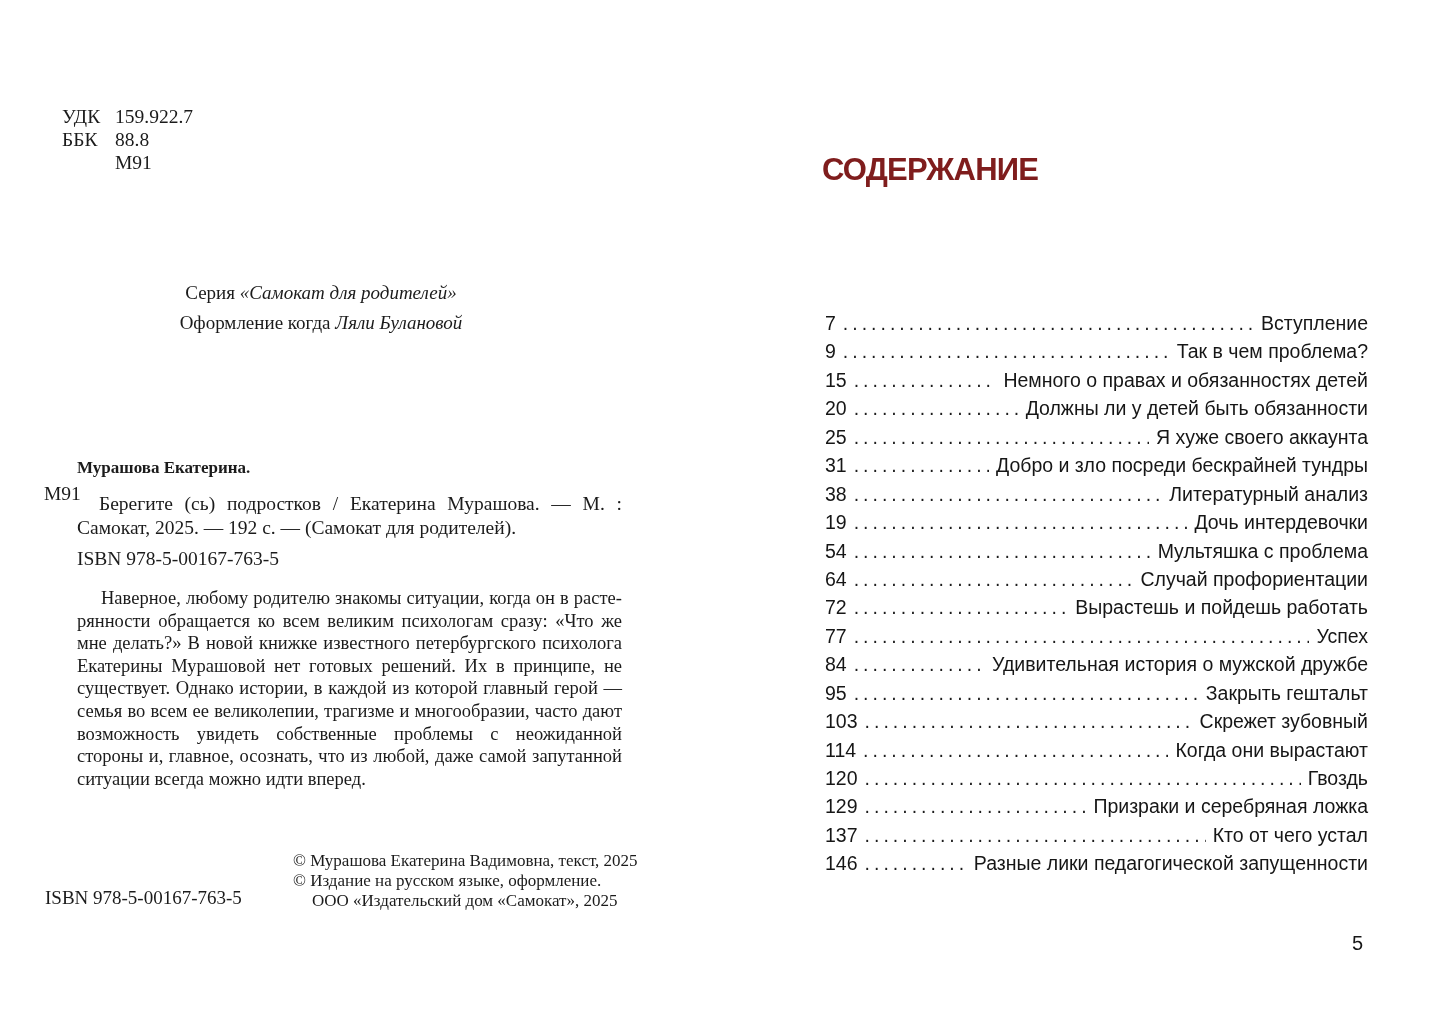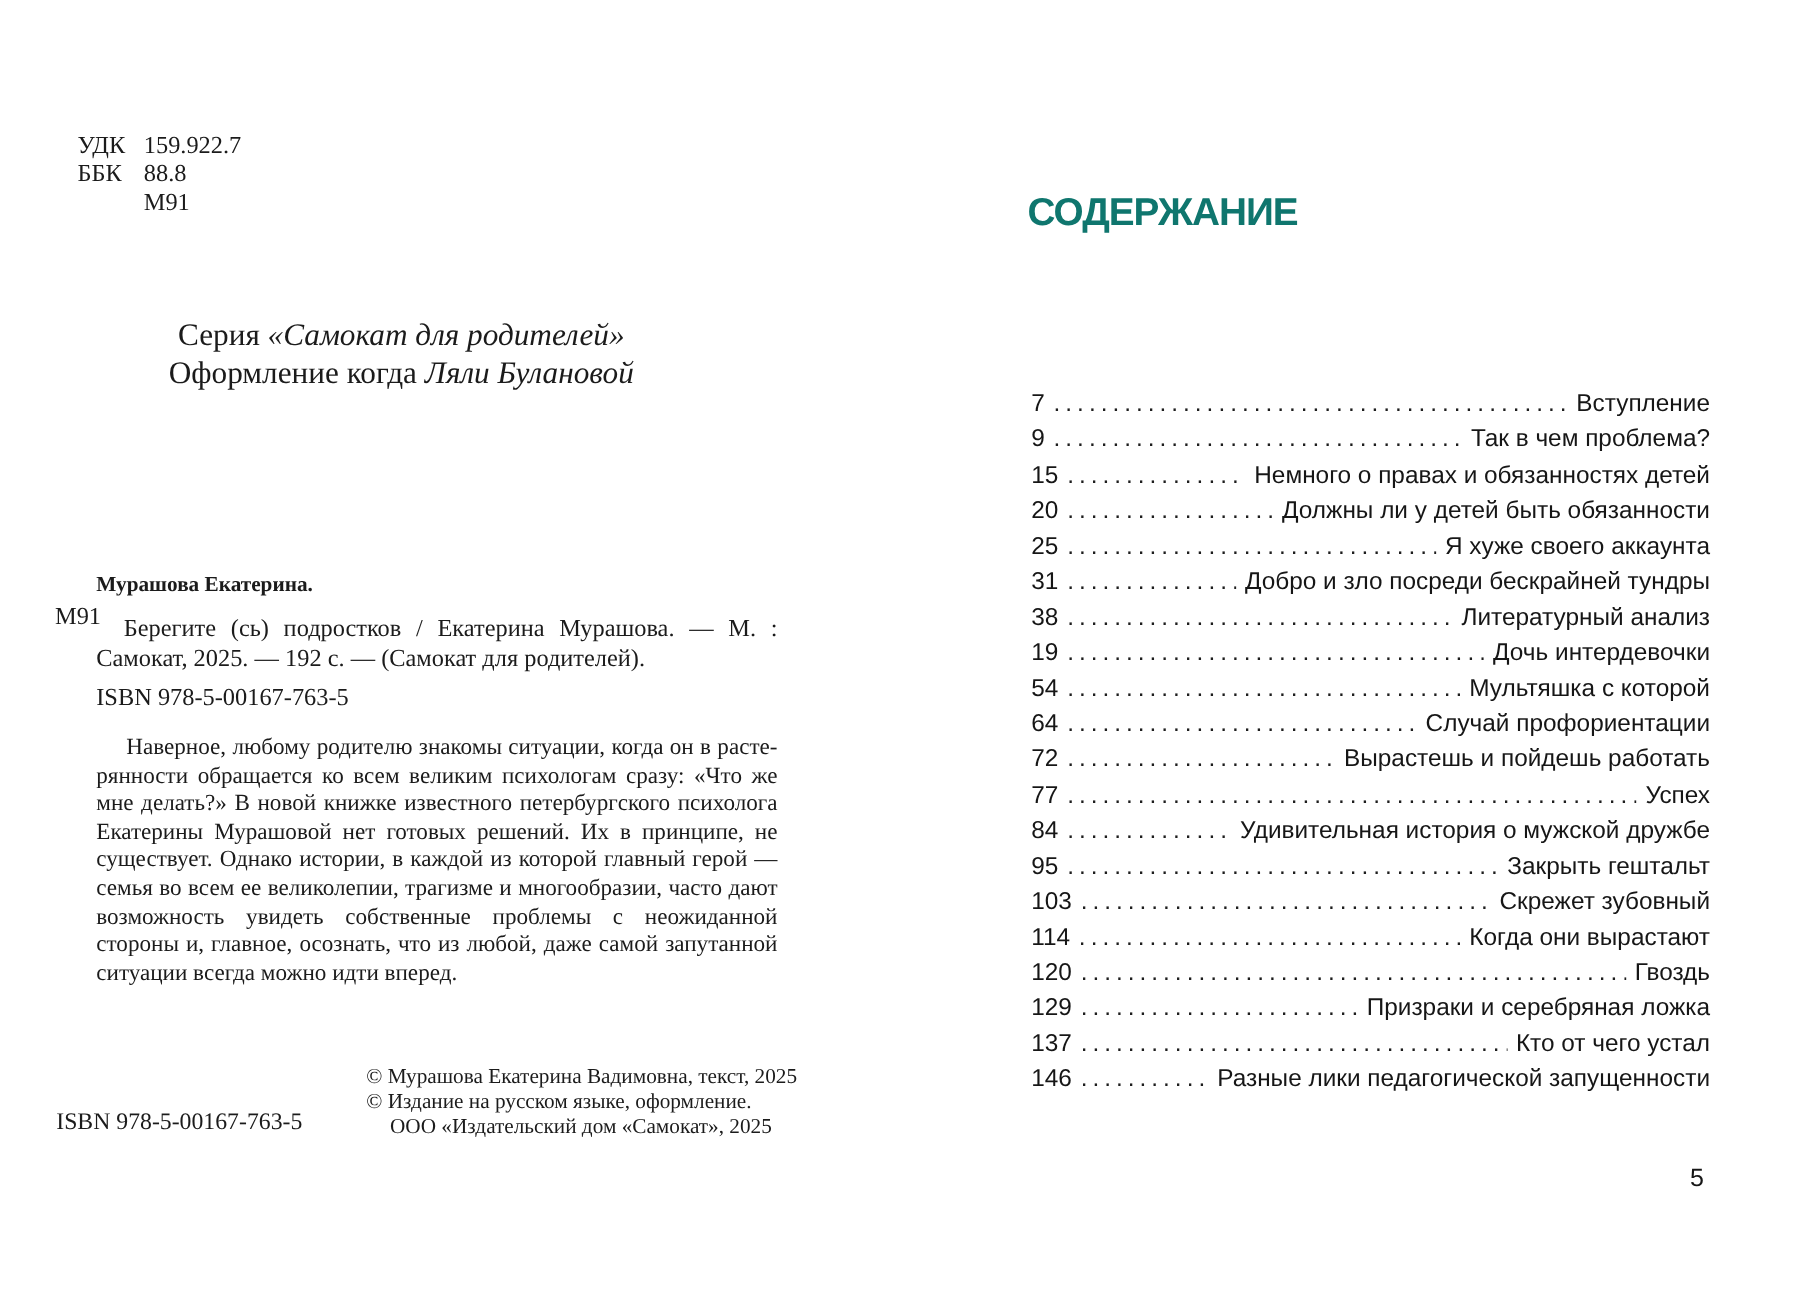--- a/index.html
+++ b/index.html
@@ -12,22 +12,22 @@
   }
   
   .serif { font-family:"Liberation Serif", serif; }
   .udk-block {
     position:absolute; left:62px; top:105px;
     font-size:19.5px; line-height:23px;
   }
   .udk-row { display:flex; }
   .udk-row .lbl { width:53px; }
   .series-block {
-    position:absolute; left:21px; top:257px; width:600px;
-    text-align:center; font-size:25px; line-height:23px;
+    position:absolute; left:21px; top:281px; width:600px;
+    text-align:center; font-size:19px; line-height:23px;
   }
   .series-block .line2 { margin-top:7px; }
   .author-heading {
     position:absolute; left:77px; top:458px;
     font-size:17px; font-weight:bold;
   }
   .catalog-code {
     position:absolute; left:44px; top:483px;
     font-size:19.5px;
   }
@@ -53,21 +53,21 @@
   .copyright-block .indent { padding-left:19px; }
   .isbn-bottom {
     position:absolute; left:45px; top:887px;
     font-size:19px;
   }
   
   .sans { font-family:"Liberation Sans", sans-serif; }
   .toc-title {
     position:absolute; left:822px; top:152px;
     font-size:31px; font-weight:bold; letter-spacing:-0.8px;
-    color:#0f766e;
+    color:#7f1d1d;
   }
   .toc-list {
     position:absolute; left:825px; top:312px; width:543px;
     color:#161616;
   }
   .toc-row {
     display:flex; align-items:baseline;
     height:28.45px; font-size:19.5px;
   }
   .toc-page { flex:none; margin-right:7px; }
@@ -179,21 +179,21 @@
 
       <div class="toc-row">
         <span class="toc-page">19</span>
         <span class="toc-dots"></span>
         <span class="toc-entry-title">Дочь интердевочки</span>
       </div>
 
       <div class="toc-row">
         <span class="toc-page">54</span>
         <span class="toc-dots"></span>
-        <span class="toc-entry-title">Мультяшка с которой</span>
+        <span class="toc-entry-title">Мультяшка с проблема</span>
       </div>
 
       <div class="toc-row">
         <span class="toc-page">64</span>
         <span class="toc-dots"></span>
         <span class="toc-entry-title">Случай профориентации</span>
       </div>
 
       <div class="toc-row">
         <span class="toc-page">72</span>

